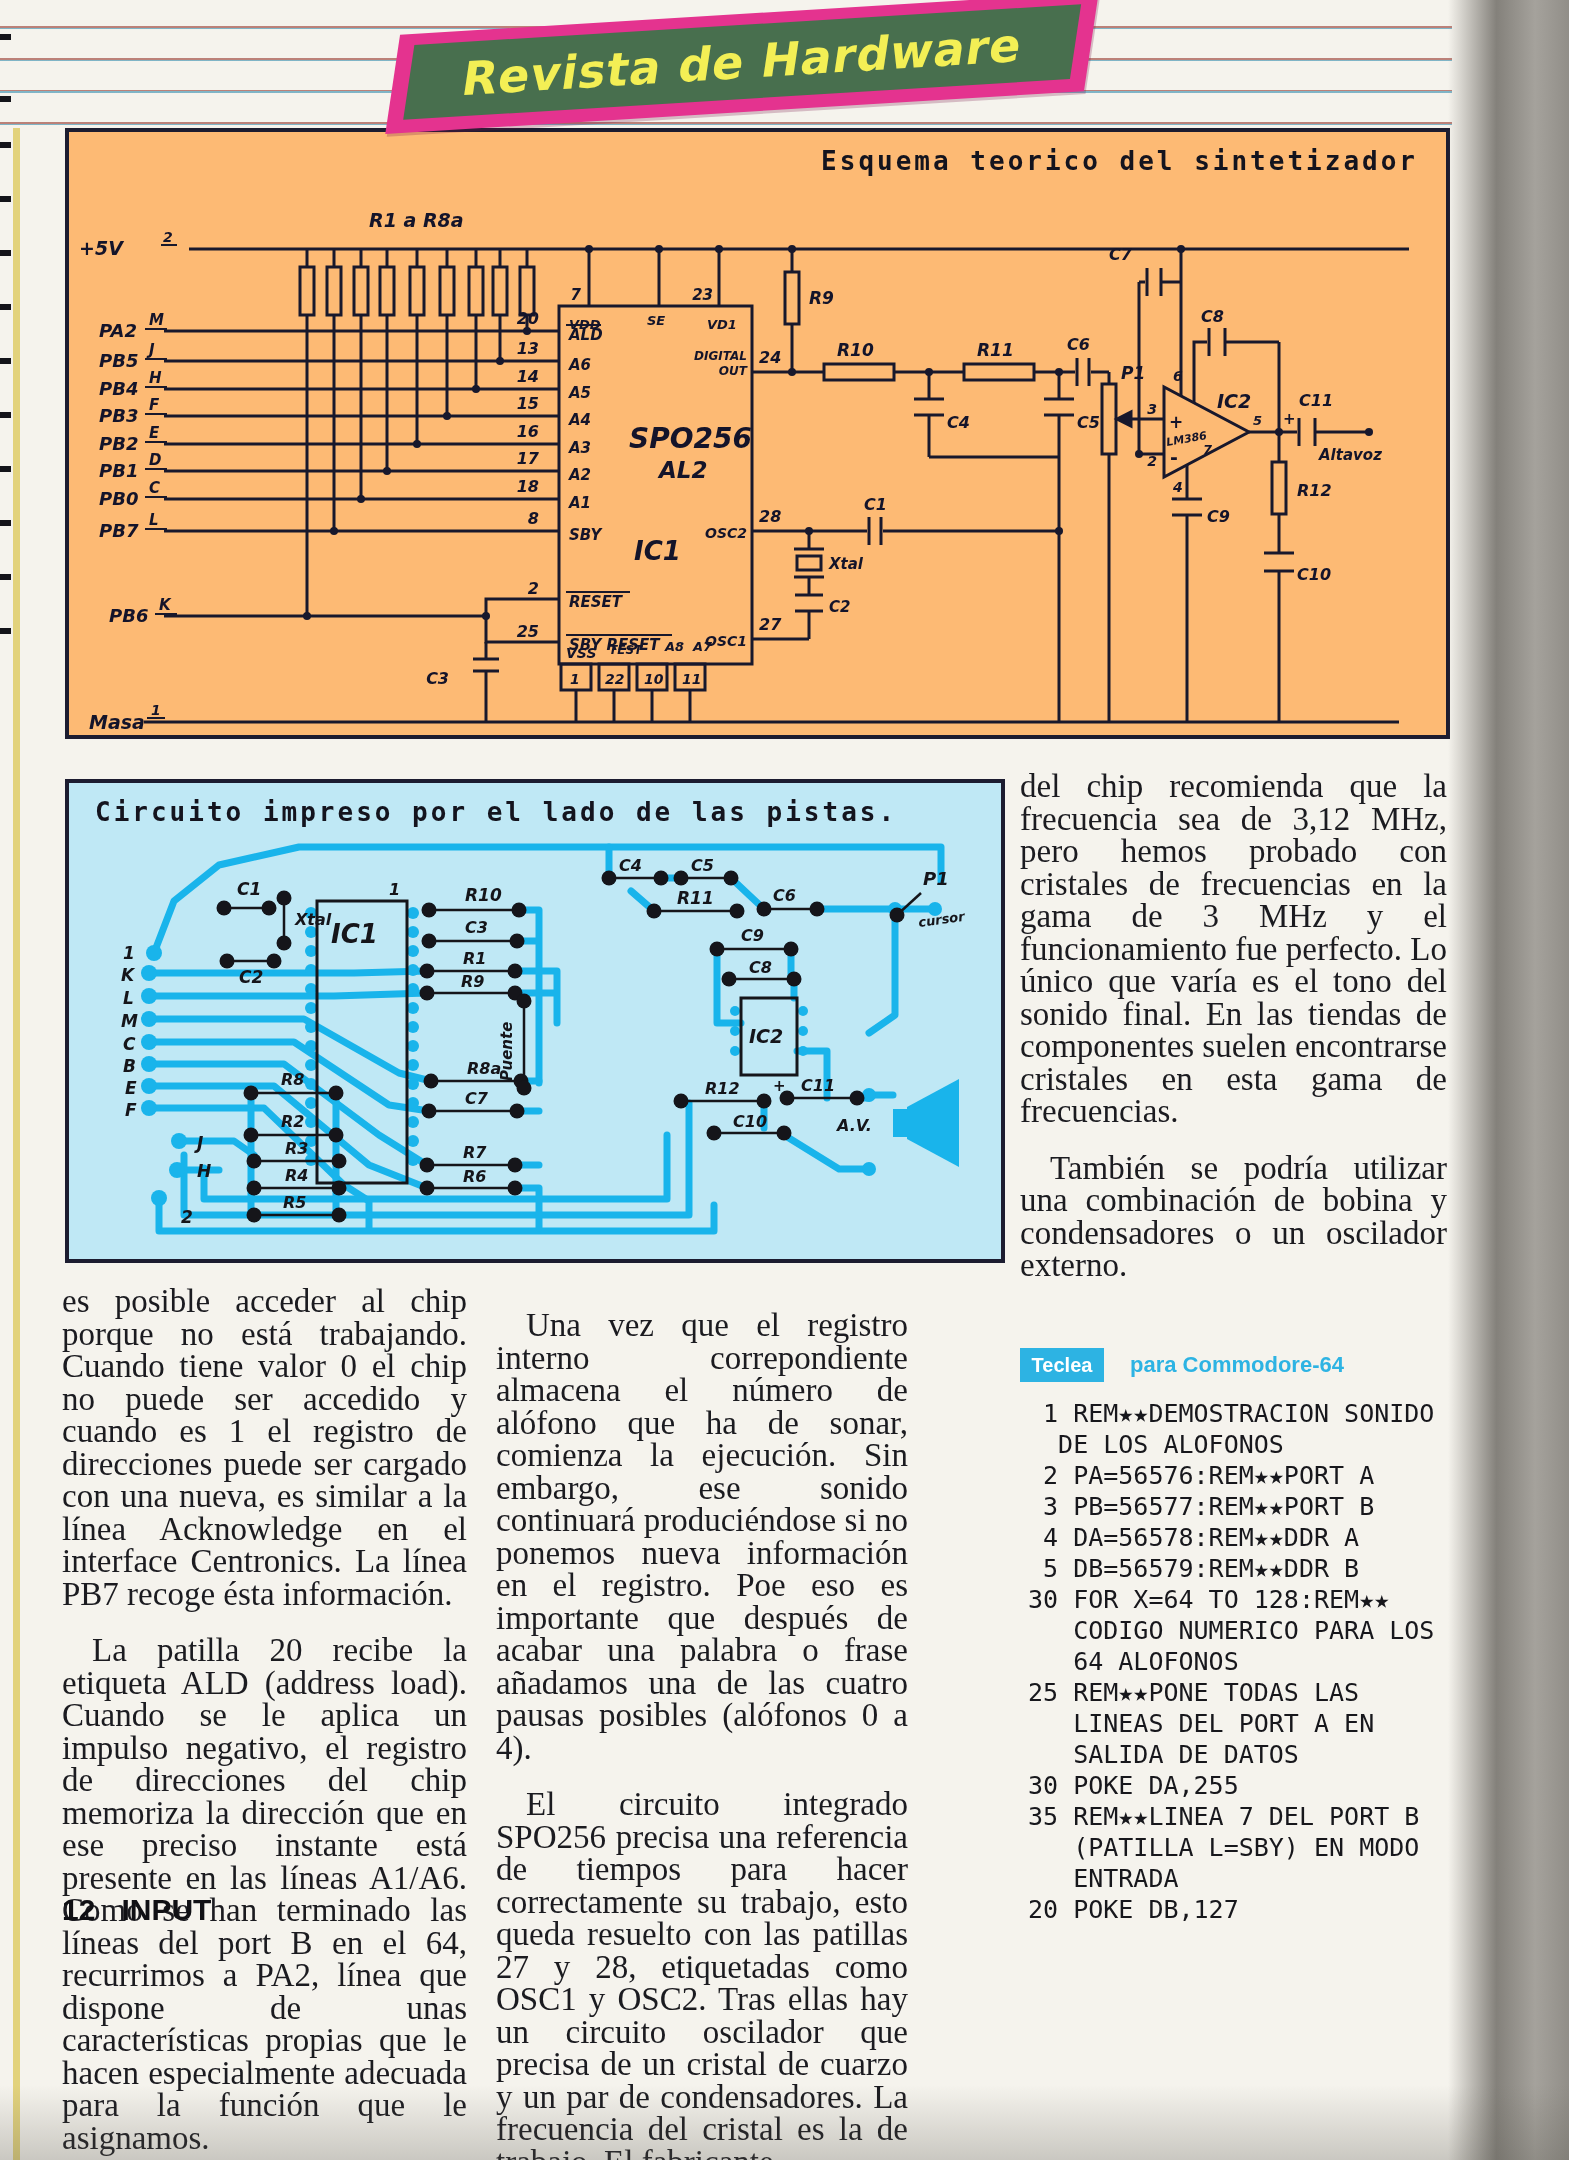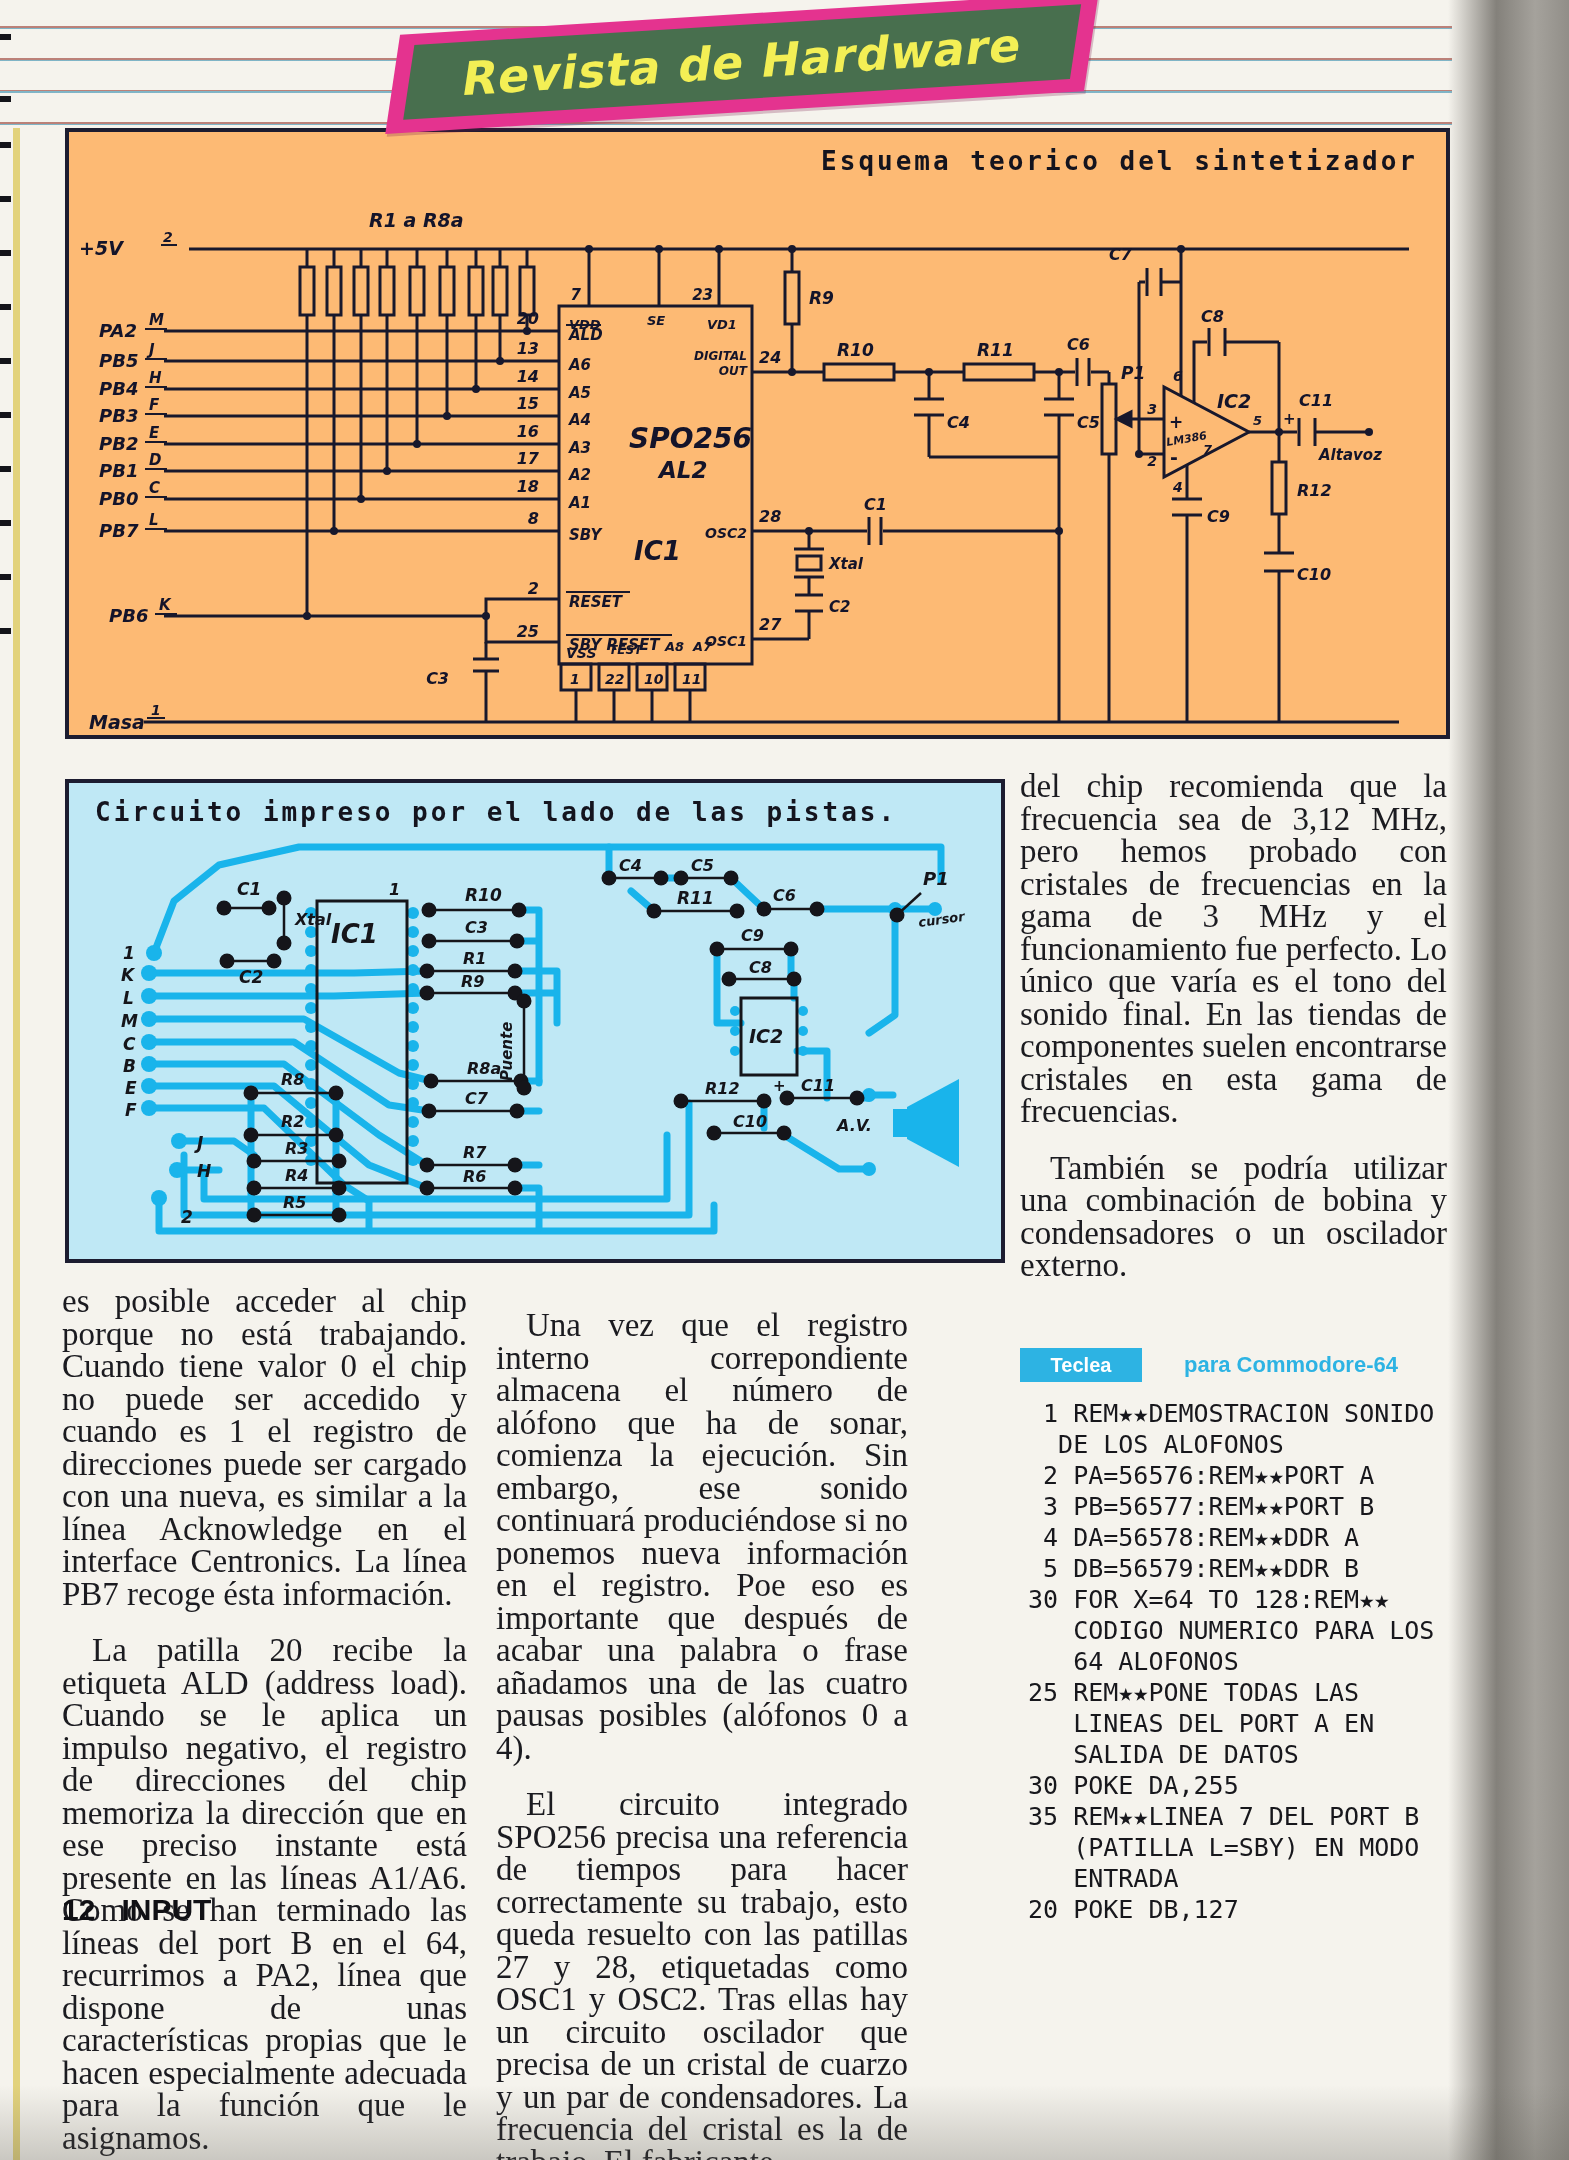--- a/index.html
+++ b/index.html
@@ -38,23 +38,23 @@
   .pl{font-family:"DejaVu Sans",sans-serif;font-style:italic;font-weight:bold;fill:#15151a;}
   
   .col{position:absolute;text-align:justify;font-size:33px;line-height:32.5px;color:#1b1b20;}
   .col p{margin:0;}
   .col p.ind{text-indent:30px;margin-top:24px;}
   #col1{left:62px;top:1285px;width:405px;}
   #col2{left:496px;top:1285px;width:412px;}
   #col3{left:1020px;top:770px;width:427px;}
   
   .badge-row{position:absolute;left:1020px;top:1348px;display:flex;align-items:center;}
-  .badge{width:122px;height:34px;background:#2db3e3;color:#fff;display:flex;align-items:center;
+  .badge{width:84px;height:34px;background:#2db3e3;color:#fff;display:flex;align-items:center;
          justify-content:center;font-family:"Liberation Sans",sans-serif;font-weight:bold;font-size:20px;text-align:center;}
-  .platform{margin-left:42px;color:#2db3e3;font-family:"Liberation Sans",sans-serif;
+  .platform{margin-left:26px;color:#2db3e3;font-family:"Liberation Sans",sans-serif;
             font-weight:bold;font-size:22px;}
   .code{position:absolute;left:1028px;top:1398px;font-family:"DejaVu Sans Mono",monospace;
         font-weight:normal;font-size:25px;line-height:31px;color:#17171c;}
   .cl{white-space:pre;}
   
   .footer{position:absolute;left:62px;top:1893px;font-family:"Liberation Sans",sans-serif;
           font-weight:900;font-size:30px;color:#101014;display:flex;gap:26px;}
   
   .right-shade{position:absolute;left:1448px;top:0;width:121px;height:2160px;
                background:linear-gradient(to right,rgba(120,118,112,0),#84817b 40%,#a5a29c 72%,#918e88);}

